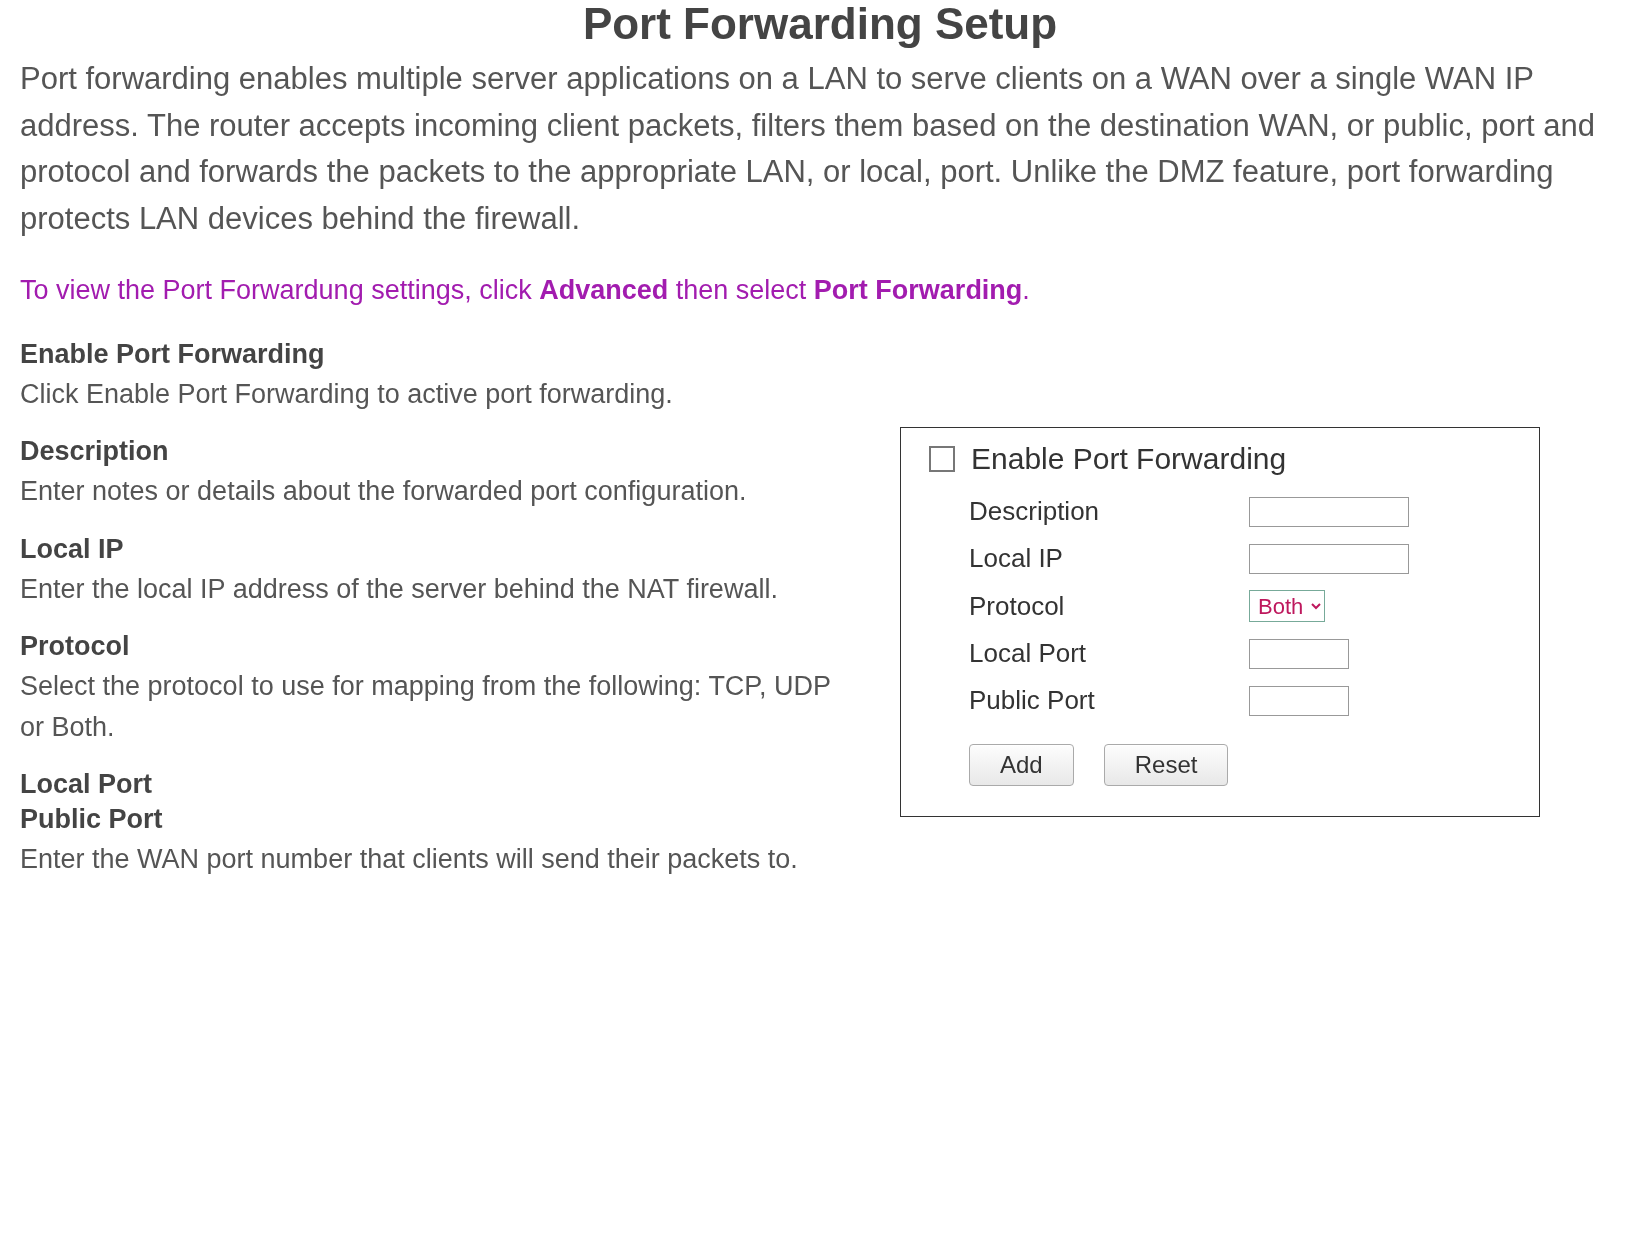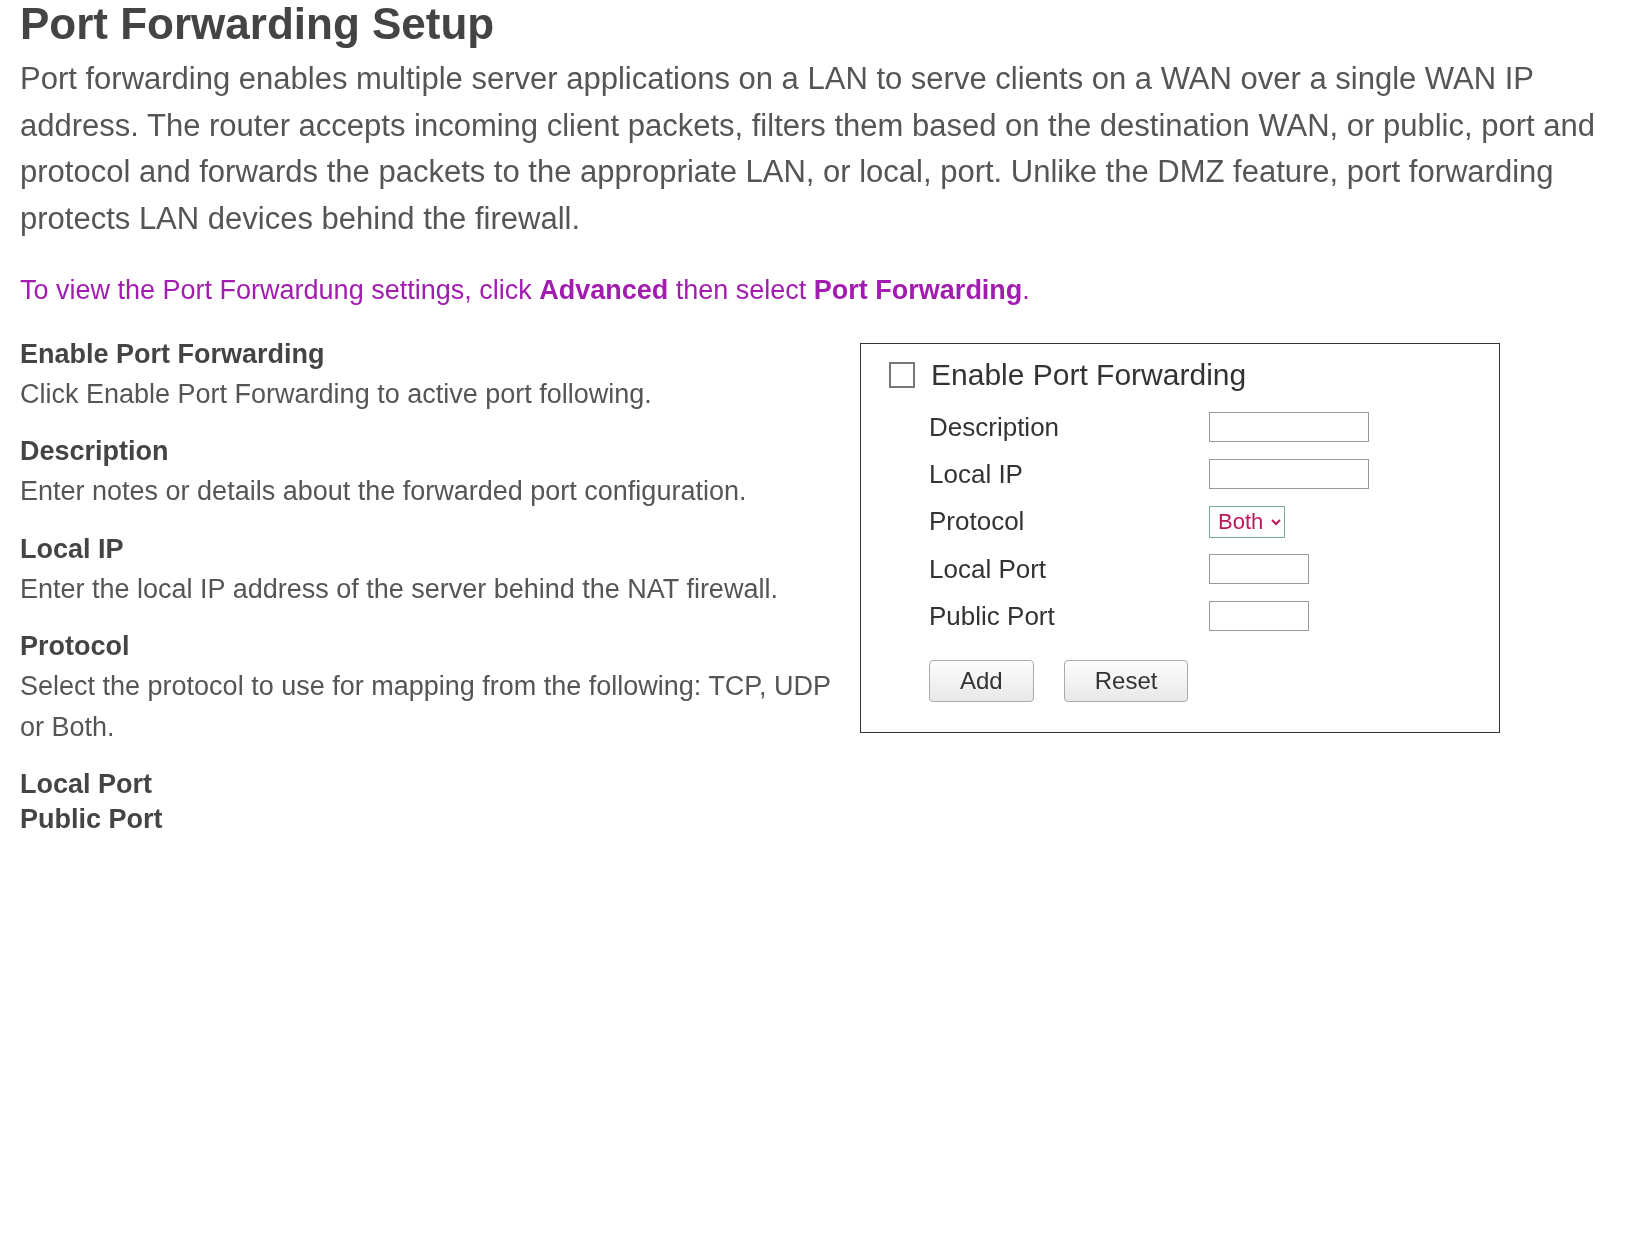--- a/index.html
+++ b/index.html
@@ -14,20 +14,21 @@
       padding: 0 20px;
     }
     h1 {
       font-family: "Arial Narrow", Arial, sans-serif;
       font-stretch: condensed;
       font-size: 44px;
       font-weight: bold;
       color: #444;
       margin: 0 0 8px 0;
       line-height: 1.1;
+      text-align: center;
     }
     .intro {
       font-family: "Arial Narrow", Arial, sans-serif;
       font-stretch: condensed;
       font-size: 31px;
       line-height: 1.5;
       color: #555;
       margin: 0 0 28px 0;
     }
     .nav-instruction {
@@ -36,22 +37,22 @@
       font-size: 27px;
       line-height: 1.5;
       color: #a21caf;
       margin: 0 0 28px 0;
     }
     .nav-instruction .bold {
       font-weight: bold;
     }
     .content-row {
       display: flex;
-      gap: 20px;
-      align-items: flex-start;
+      gap: 60px;
+      align-items: center;
     }
     .left-col {
       flex: 0 0 820px;
     }
     .def-term {
       font-family: "Arial Narrow", Arial, sans-serif;
       font-stretch: condensed;
       font-size: 27px;
       font-weight: bold;
       color: #444;
@@ -155,34 +156,35 @@
 
   <p class="intro">Port forwarding enables multiple server applications on a LAN to serve clients on a WAN over a single WAN IP address. The router accepts incoming client packets, filters them based on the destination WAN, or public, port and protocol and forwards the packets to the appropriate LAN, or local, port. Unlike the DMZ feature, port forwarding protects LAN devices behind the firewall.</p>
 
   <p class="nav-instruction">
     <span>To view the Port Forwardung settings, click </span><span class="bold">Advanced</span><span> then select </span><span class="bold">Port Forwarding</span><span>.</span>
   </p>
 
   <div class="content-row">
     <div class="left-col">
       <p class="def-term">Enable Port Forwarding</p>
-      <p class="def-desc">Click Enable Port Forwarding to active port following.</p>
+      <p class="def-desc">Click Enable Port Forwarding to active port forwarding.</p>
 
       <p class="def-term">Description</p>
       <p class="def-desc">Enter notes or details about the forwarded port configuration.</p>
 
       <p class="def-term">Local IP</p>
       <p class="def-desc">Enter the local IP address of the server behind the NAT firewall.</p>
 
       <p class="def-term">Protocol</p>
       <p class="def-desc">Select the protocol to use for mapping from the following: TCP, UDP or Both.</p>
 
       <p class="def-term">Local Port</p>
 
       <p class="def-term">Public Port</p>
+      <p class="def-desc">Enter the WAN port number that clients will send their packets to.</p>
 
     </div>
 
     <div class="right-col">
       <div class="panel">
         <div class="enable-row">
           <span class="checkbox-icon"></span>
           <span class="enable-label">Enable Port Forwarding</span>
         </div>
 

